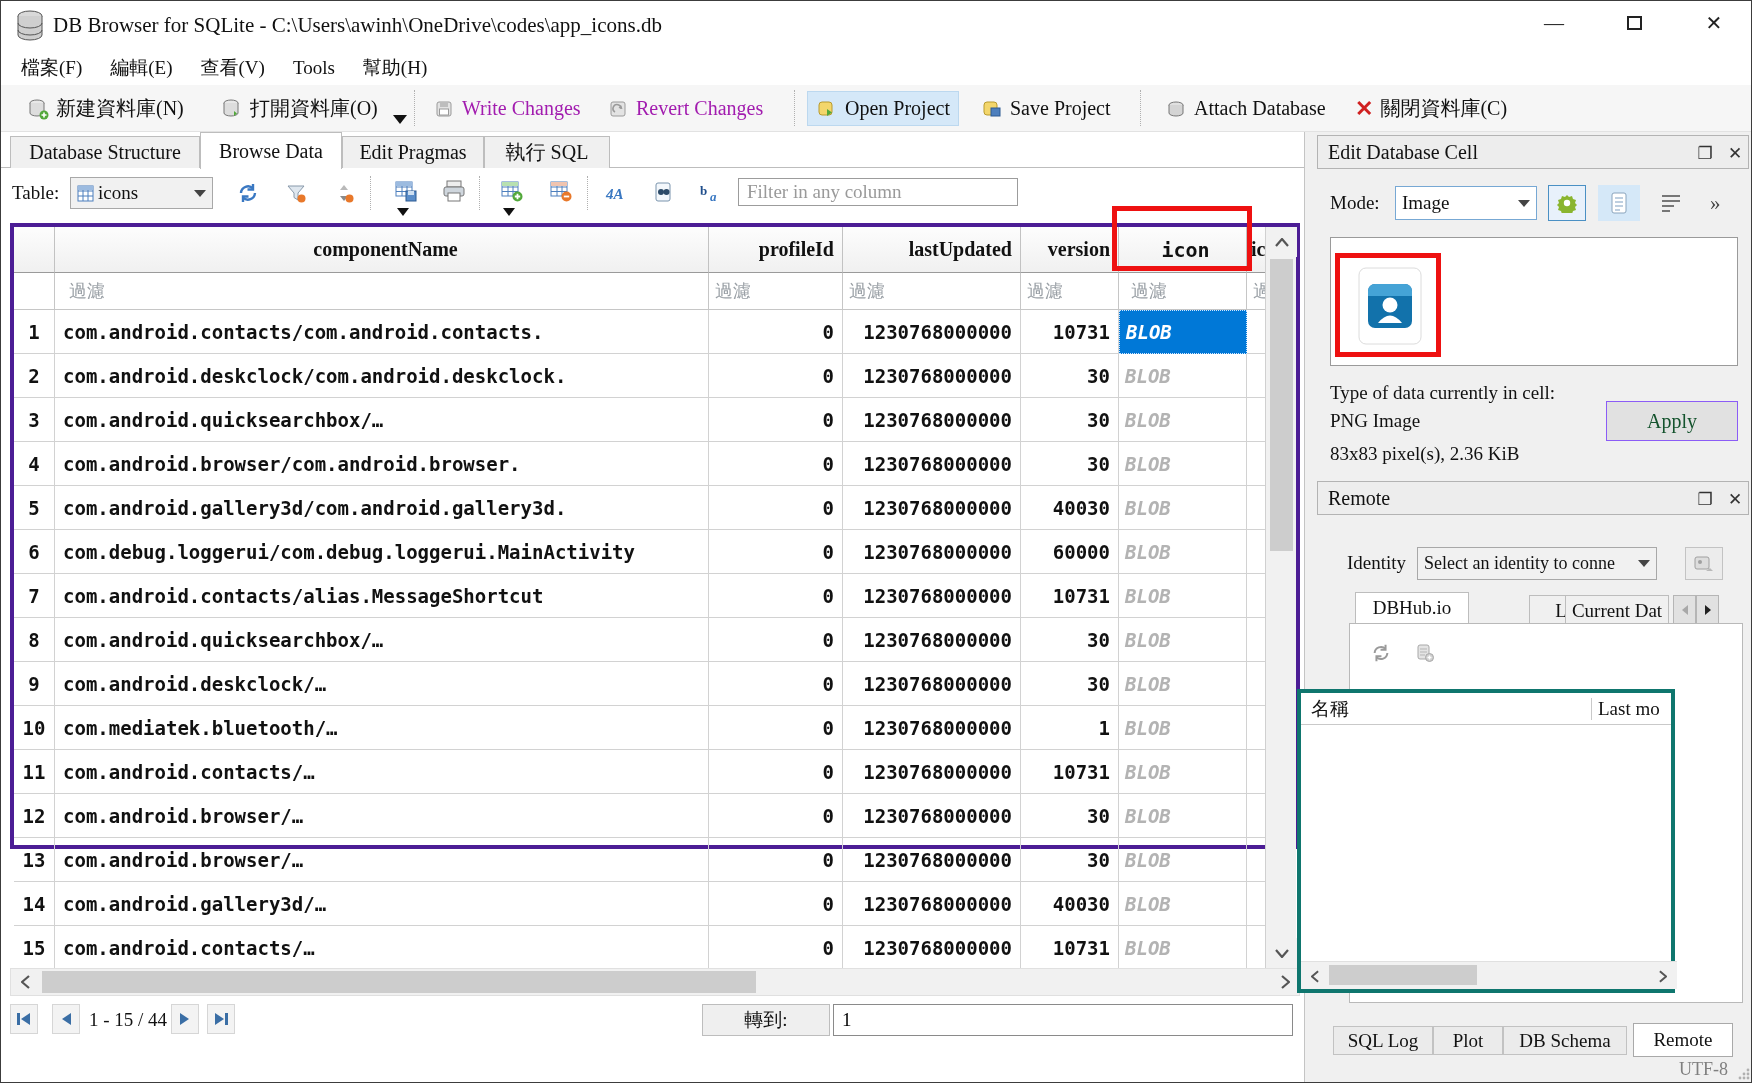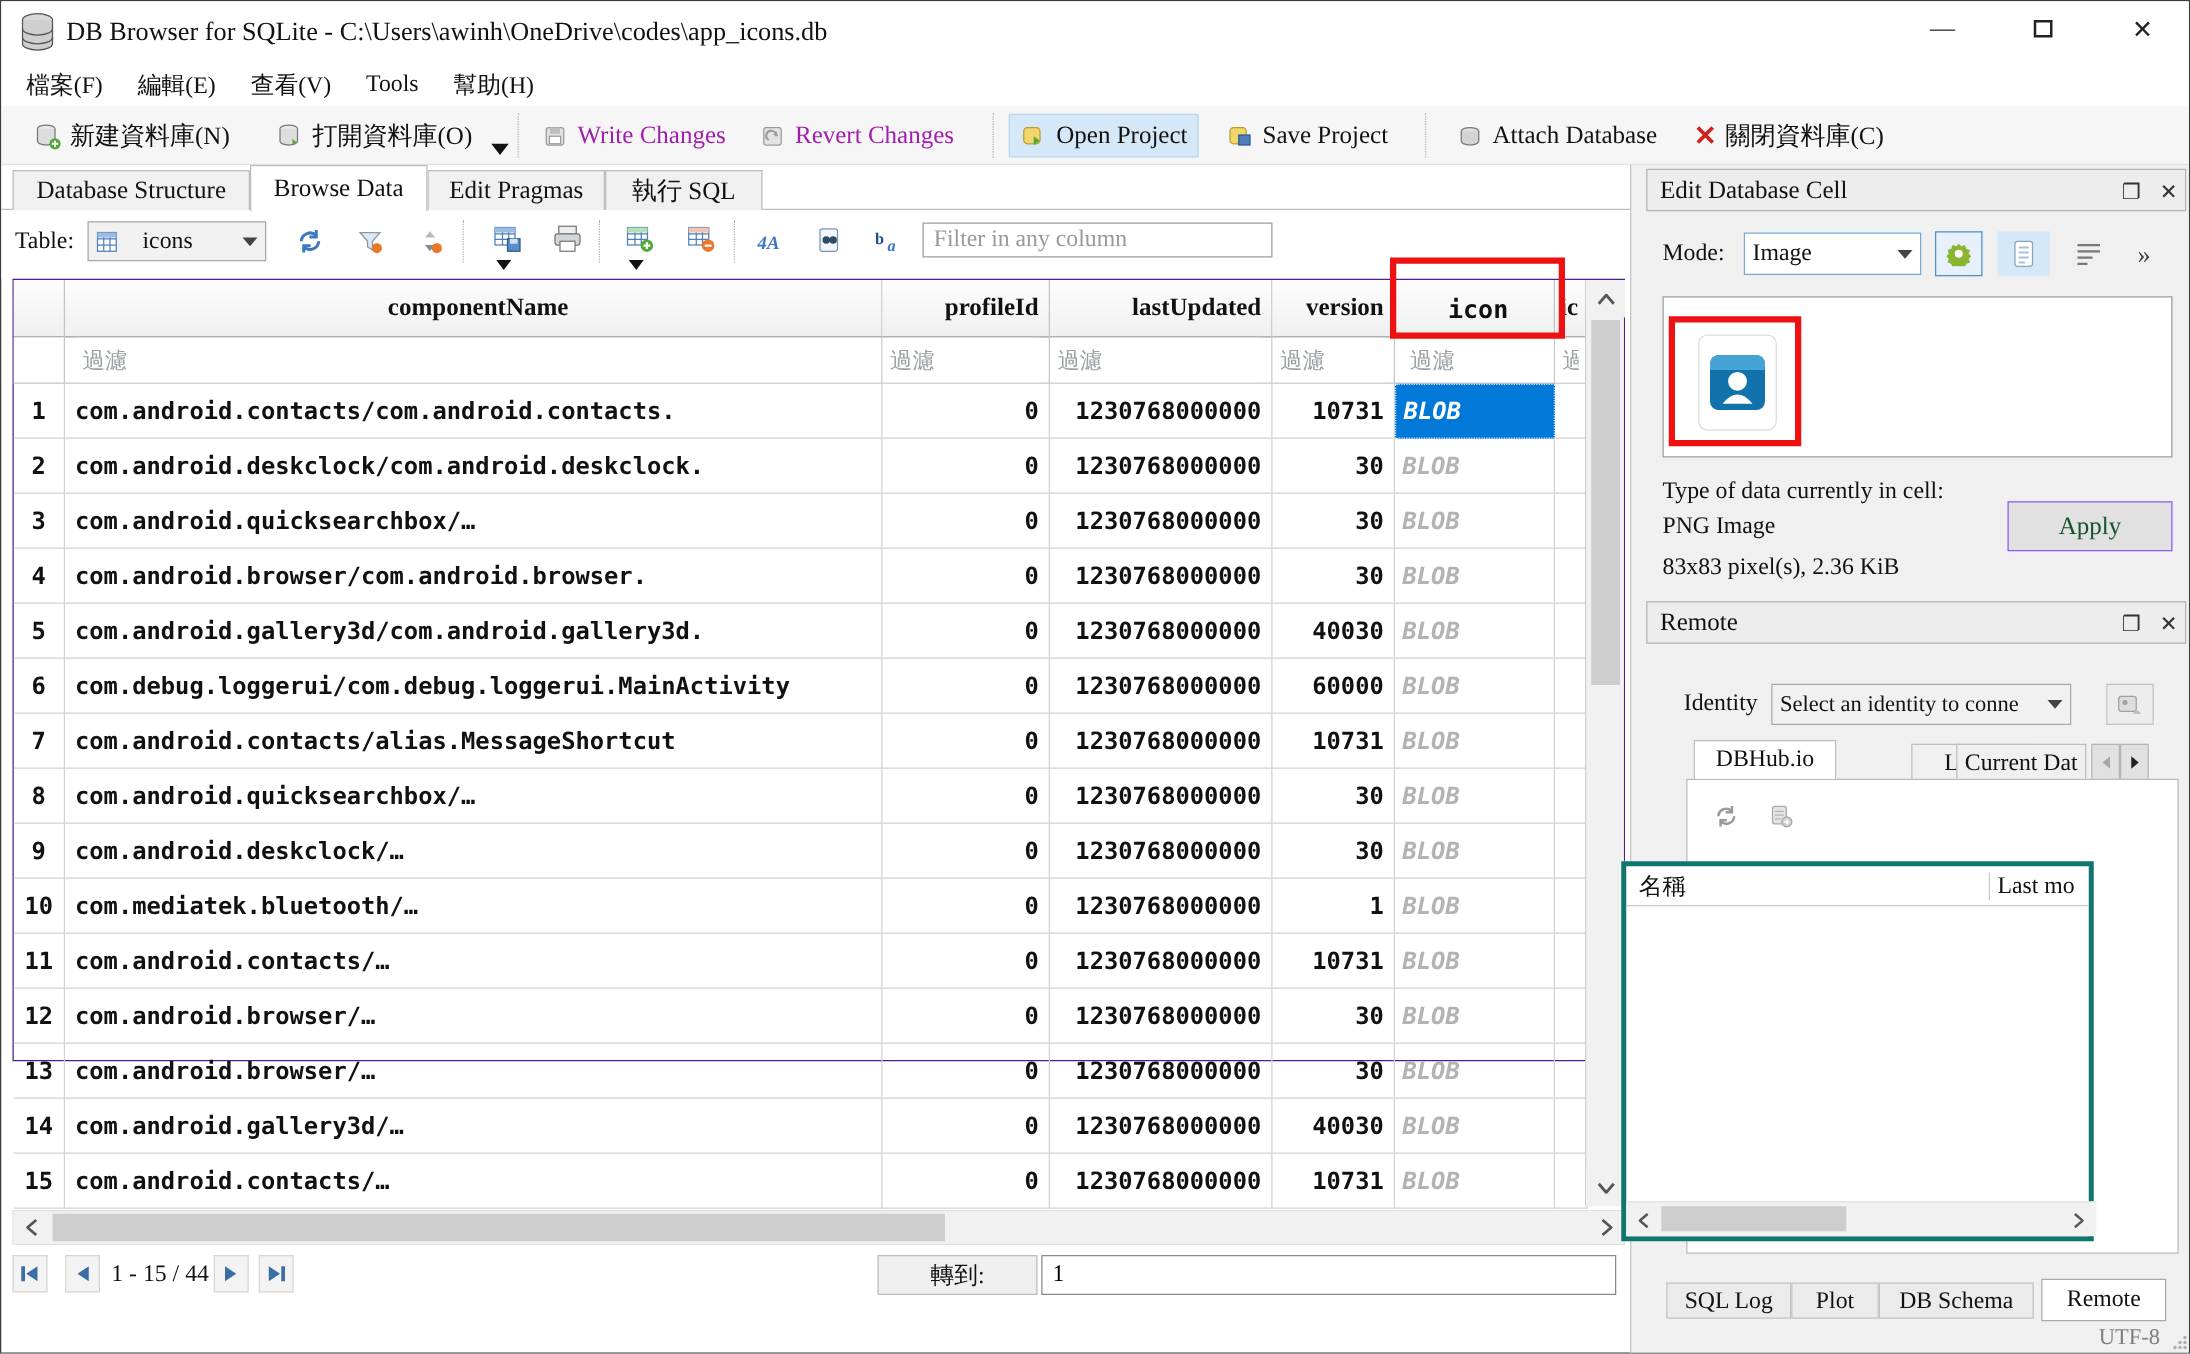--- a/index.html
+++ b/index.html
@@ -22,29 +22,29 @@
   .tbtn.hl{background:#d5e8f8;border:1px solid #bcd8ef}
   .tsep{position:absolute;top:5px;height:36px;border-left:1px dotted #b0b0b0}
   .ddcaret{position:absolute;width:0;height:0;border-left:7px solid transparent;border-right:7px solid transparent;border-top:9px solid #111}
   
   .tabbar{left:0;top:131px;width:1308px;height:36px;background:#fff;border-bottom:1px solid #bdbdbd}
   .tab{position:absolute;top:4px;height:32px;display:flex;align-items:center;justify-content:center;
        font-size:20px;background:#f0f0f0;border:1px solid #bdbdbd;border-bottom:none;white-space:nowrap}
   .tab.active{background:#fff;top:0;height:37px;z-index:2}
   
   .btoolbar{left:0;top:167px;width:1308px;height:55px;background:#fff}
-  .combo{position:absolute;display:flex;align-items:center;background:#f1f1f1;border:1px solid #a8a8a8;font-size:19px;padding:0 6px;gap:20px}
+  .combo{position:absolute;display:flex;align-items:center;background:#f1f1f1;border:1px solid #a8a8a8;font-size:19px;padding:0 6px;gap:4px}
   .combo .car{margin-left:auto;width:0;height:0;border-left:6px solid transparent;border-right:6px solid transparent;border-top:7px solid #444}
   .ibtn{position:absolute;width:30px;height:30px;display:flex;align-items:center;justify-content:center}
   .minicaret{position:absolute;width:0;height:0;border-left:6px solid transparent;border-right:6px solid transparent;border-top:8px solid #111}
   .filterinput{position:absolute;border:1px solid #9c9c9c;font-size:19px;padding:0 8px;font-family:"Liberation Serif",serif;color:#111}
   .filterinput::placeholder{color:#9a9a9a}
   
   .mono{font-family:"DejaVu Sans Mono","Liberation Mono",monospace}
-  .tablewrap{left:9px;top:222px;width:1290px;height:626px;border:1px solid #4c1d95;background:#fff}
+  .tablewrap{left:9px;top:222px;width:1290px;height:626px;border:4px solid #4c1d95;background:#fff}
   .hrow{position:absolute;left:0;top:0;height:46px;display:flex}
   .hcell{height:46px;display:flex;align-items:center;justify-content:center;font-size:20px;font-weight:700;
          background:linear-gradient(#fdfdfd,#f0f0f0);border-right:1px solid #c2c2c2;border-bottom:1px solid #9a9a9a;overflow:hidden}
   .frow{position:absolute;left:0;top:46px;height:37px;display:flex}
   .fcell{height:37px;border-right:1px solid #c6c6c6;border-bottom:1px solid #c6c6c6;overflow:hidden}
   .fcell input{width:100%;height:100%;border:none;outline:none;font-size:18px;padding:0 6px;font-family:"Liberation Serif",serif}
   .fcell input::placeholder{color:#9aa0a6}
   .tbody{position:absolute;left:0;top:83px;width:1259px}
   .drow{display:flex;height:44px}
   .dcell{height:44px;display:flex;align-items:center;font-size:19px;font-weight:700;border-right:1px solid #d2d2d2;border-bottom:1px solid #d2d2d2;overflow:hidden;white-space:nowrap}

